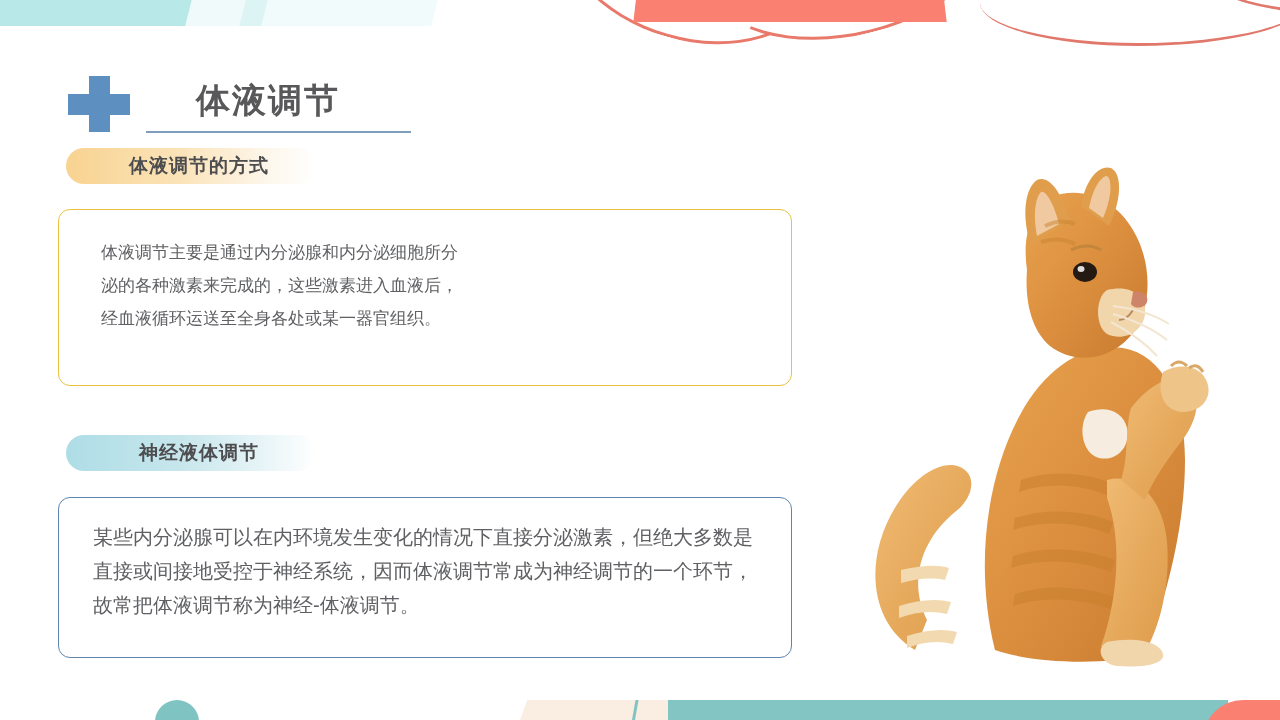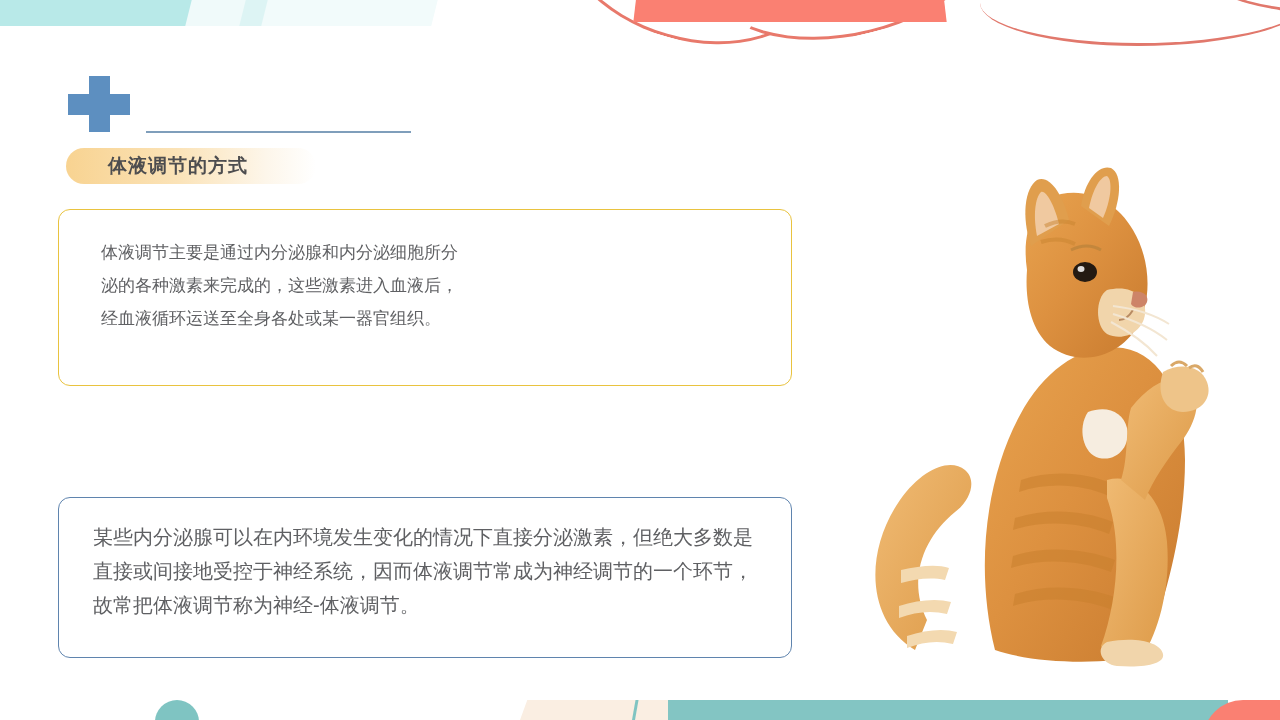--- a/index.html
+++ b/index.html
@@ -109,20 +109,21 @@
     background:#7f9ebb;
   }
 
   
   .badge{
     position:absolute; height:36px; border-radius:18px;
     display:flex; align-items:center;
     padding-left:42px; padding-right:26px;
     font-size:19px; font-weight:bold; color:#4d4d4f;
     letter-spacing:1px;
+    justify-content:center;
   }
   .badge-orange{
     left:66px; top:148px; width:250px;
     background:linear-gradient(to right,#f8d391 0%,#fbe3b8 45%,#fdf6ea 80%,#ffffff 100%);
   }
   .badge-blue{
     left:66px; top:435px; width:250px;
     background:linear-gradient(to right,#aedde6 0%,#c6e6ec 45%,#e9f5f8 80%,#ffffff 100%);
   }
 
@@ -179,33 +180,37 @@
   <div class="deco deco-b-cream"></div>
   <div class="deco deco-b-line"></div>
   <div class="deco deco-b-teal"></div>
   <div class="deco deco-b-coral"></div>
 
   <div class="header">
     <div class="cross-icon">
       <div class="bar-v"></div>
       <div class="bar-h"></div>
     </div>
+    <div class="page-title">体液调节</div>
     <div class="title-rule"></div>
   </div>
 
   <div class="badge badge-orange">
     <span>体液调节的方式</span>
   </div>
 
   <div class="box box-yellow">
     <div class="cols">
       <div class="col col-a">体液调节主要是通过内分泌腺和内分泌细胞所分泌的各种激素来完成的，这些激素进入血液后，经血液循环运送至全身各处或某一器官组织。</div>
     </div>
   </div>
 
+  <div class="badge badge-blue">
+    <span>神经液体调节</span>
+  </div>
 
   <div class="box box-blue">
     <div class="para-single">某些内分泌腺可以在内环境发生变化的情况下直接分泌激素，但绝大多数是直接或间接地受控于神经系统，因而体液调节常成为神经调节的一个环节，故常把体液调节称为神经-体液调节。</div>
   </div>
 
   <div class="cat-wrap">
     <svg class="cat-svg" viewBox="0 0 420 520" xmlns="http://www.w3.org/2000/svg">
       <defs>
         <linearGradient id="fur" x1="0" y1="0" x2="1" y2="1">
           <stop offset="0%" stop-color="#e8a34f"></stop>

